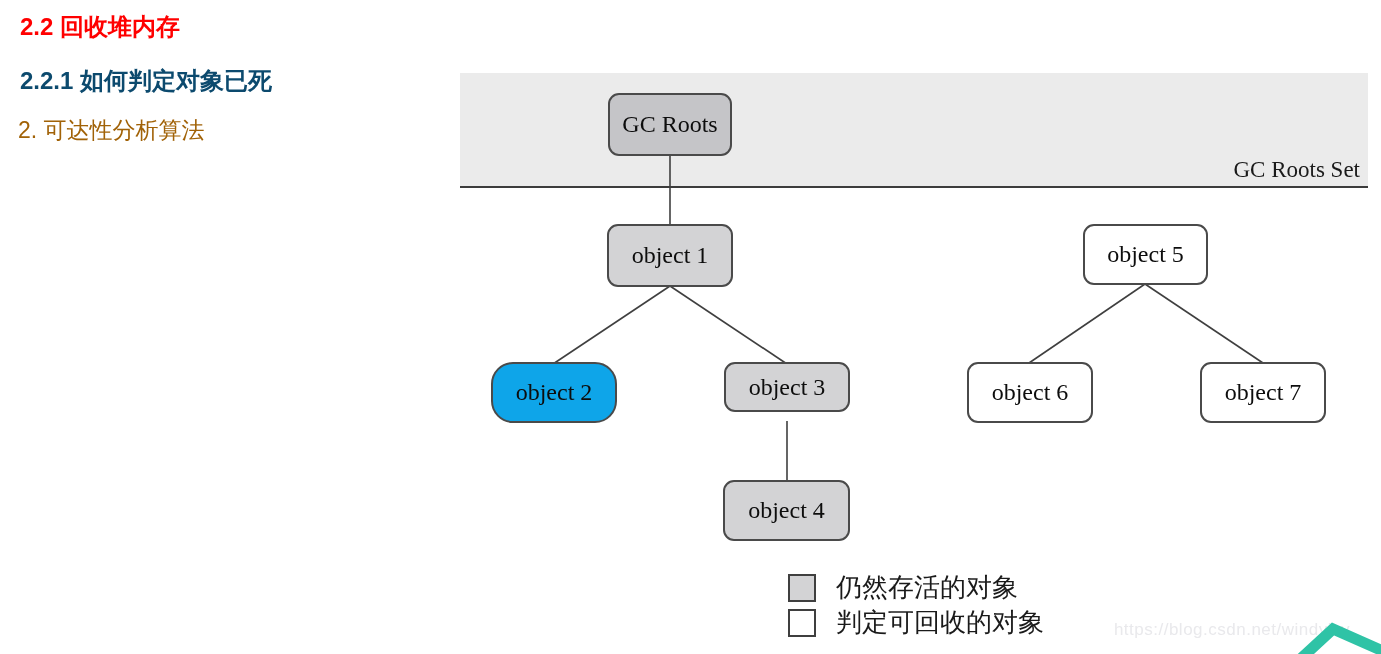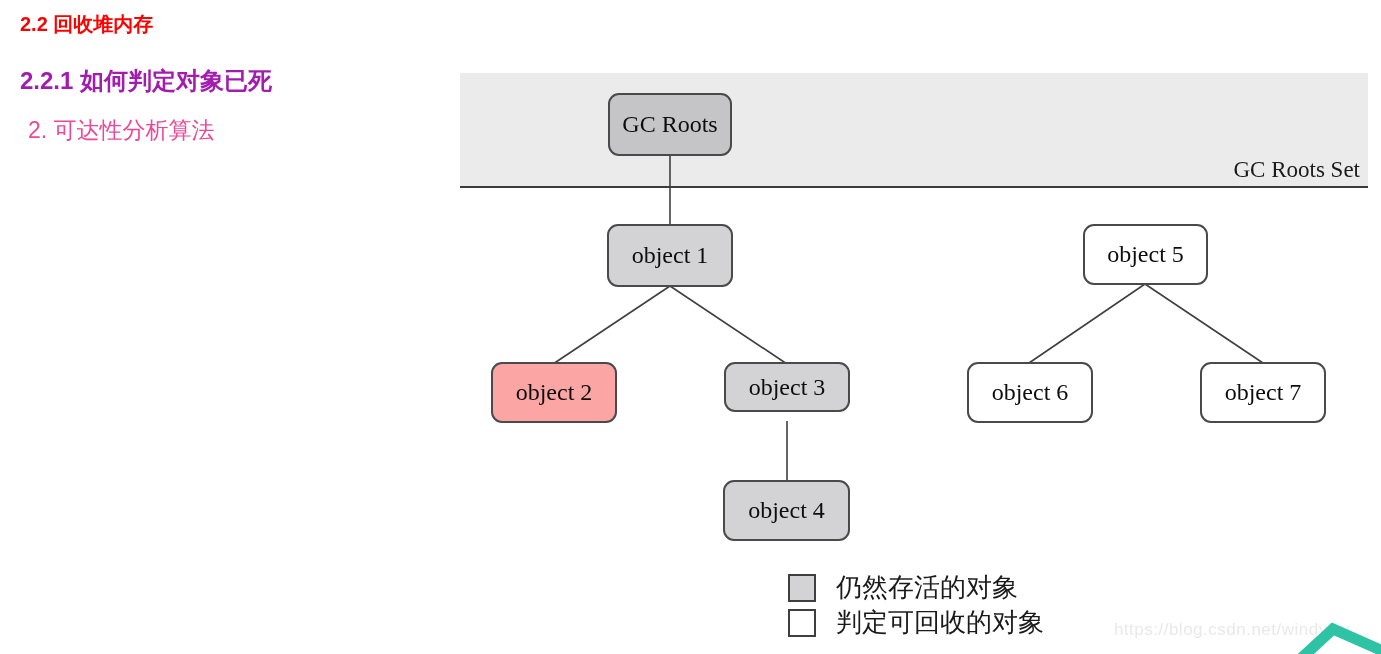--- a/index.html
+++ b/index.html
@@ -7,21 +7,21 @@
     position: relative;
     width: 1381px;
     height: 654px;
     background: #ffffff;
     overflow: hidden;
     font-family: "Liberation Sans", sans-serif;
   }
 
   
   .heading { position: absolute; white-space: nowrap; line-height: 1.15; }
-  .heading.h1 { left: 20px; top: 13px;  font-size: 20px; font-weight: 600; }
+  .heading.h1 { left: 20px; top: 13px;  font-size: 24px; font-weight: 600; }
   .heading.h2 { left: 20px; top: 67px;  font-size: 24px; font-weight: 600; }
   .heading.h3 { left: 18px; top: 117px; font-size: 23px; font-weight: 400; }
 
   
   .gc-band {
     position: absolute;
     left: 460px; top: 73px;
     width: 908px; height: 113px;
     background: #ebebeb;
     border-bottom: 2px solid #3c3c3c;
@@ -100,41 +100,41 @@
     width: 111px; height: 42px;
     overflow: hidden;
   }
 </style>
 </head>
 <body>
 
 <div class="page">
 
   <div class="heading h1" style="color: rgb(255, 0, 0);">2.2 回收堆内存</div>
-  <div class="heading h2" style="color: #a21caf;">2.2.1 如何判定对象已死</div>
-  <div class="heading h3" style="color: #ec4899; margin-left: 10px;">2. 可达性分析算法</div>
+  <div class="heading h2" style="color: #0c4a6e;">2.2.1 如何判定对象已死</div>
+  <div class="heading h3" style="color: #a16207;">2. 可达性分析算法</div>
 
   <div class="gc-band" style="background: rgb(235, 235, 235);">
     <span class="gc-band-label">GC Roots Set</span>
   </div>
 
   <svg class="edges" width="1381" height="654" viewBox="0 0 1381 654">
     <g stroke="#3f3f3f" stroke-width="1.6" fill="none">
       <line x1="670" y1="155" x2="670" y2="226"></line>
       <line x1="670" y1="286" x2="553" y2="364"></line>
       <line x1="670" y1="286" x2="787" y2="364"></line>
       <line x1="787" y1="421" x2="787" y2="482"></line>
       <line x1="1145" y1="284" x2="1029" y2="363"></line>
       <line x1="1145" y1="284" x2="1263" y2="363"></line>
     </g>
   </svg>
 
   <div class="node gc-roots" style="background: rgb(197, 197, 200);">GC Roots</div>
   <div class="node obj1" style="background: rgb(211, 211, 213);">object 1</div>
-  <div class="node obj2" style="background: #fca5a5;">object 2</div>
+  <div class="node obj2" style="background: #0ea5e9; border-radius: 22px;">object 2</div>
   <div class="node obj3" style="background: rgb(211, 211, 213);">object 3</div>
   <div class="node obj4" style="background: rgb(211, 211, 213);">object 4</div>
   <div class="node obj5" style="background: rgb(255, 255, 255);">object 5</div>
   <div class="node obj6" style="background: rgb(255, 255, 255);">object 6</div>
   <div class="node obj7" style="background: rgb(255, 255, 255);">object 7</div>
 
   <div class="legend">
     <div class="legend-row">
       <span class="legend-swatch" style="background: rgb(211, 211, 213);"></span>
       <span class="legend-label">仍然存活的对象</span>

